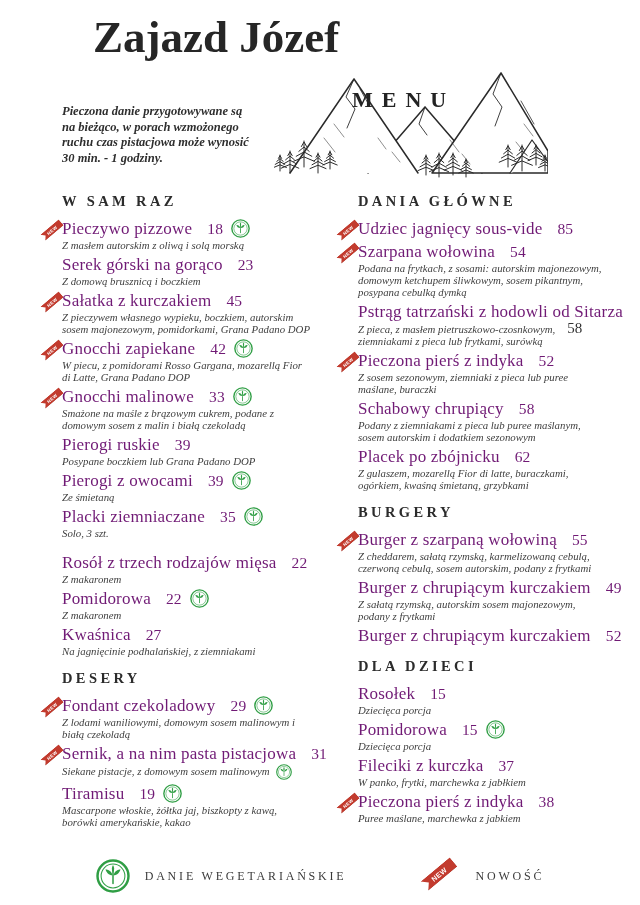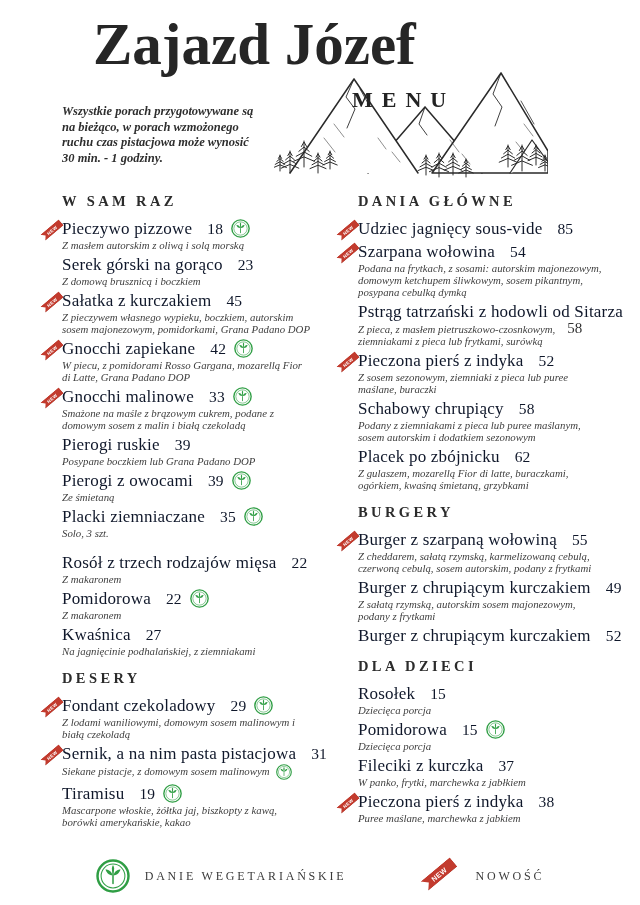--- a/index.html
+++ b/index.html
@@ -4,41 +4,41 @@
 <style>
   :root { --red:#c23b2e; --green:#2f9e44; --text:#3a3a3a; }
   * { box-sizing: border-box; }
   html,body { margin:0; padding:0; background:#fff; }
   .page {
     position:relative; width:640px; height:905px; background:#ffffff;
     font-family:"Liberation Serif", serif; color:var(--text); overflow:hidden;
   }
   .brand-title {
     position:absolute; left:93px; top:14px; margin:0;
-    font-size:59px; font-weight:700; line-height:1.05; color:#262626; letter-spacing:0;
+    font-size:45px; font-weight:700; line-height:1.05; color:#262626; letter-spacing:0;
   }
   .menu-word {
     position:absolute; left:352px; top:87px; font-size:22px; font-weight:700;
     letter-spacing:9px; color:#232323; z-index:3;
   }
   .mountains { position:absolute; left:274px; top:52px; width:274px; height:128px; z-index:2; }
   .intro-note {
     position:absolute; left:62px; top:104px; width:240px;
     font-style:italic; font-weight:700; font-size:12.5px; line-height:1.24; color:#2e2e2e;
   }
   .columns { position:absolute; left:62px; top:194px; display:flex; gap:36px; }
   .col { width:260px; }
   .col-right { width:284px; }
   .menu-section { margin-bottom:14px; }
   .section-title {
     font-size:14.5px; font-weight:700; letter-spacing:3.4px; line-height:1.1;
     margin:0 0 9px 0; color:#2c2c2c;
   }
   .menu-item { position:relative; margin-bottom:4px; }
-  .item-head { font-size:17px; line-height:19px; color:#0f172a; letter-spacing:.2px; white-space:nowrap; }
+  .item-head { font-size:17px; line-height:19px; color:#701a75; letter-spacing:.2px; white-space:nowrap; }
   .item-price { margin-left:15px; font-size:15.5px; }
   .item-desc { font-style:italic; font-size:10.8px; line-height:12px; color:#404040; margin-top:1px; }
   .desc-line { white-space:nowrap; }
   .desc-price { margin-left:12px; font-size:15px; font-style:normal; color:#333; }
   .veg-badge { display:inline-block; width:19px; height:19px; vertical-align:-4px; margin-left:8px; }
   .veg-badge svg { width:100%; height:100%; display:block; }
   .veg-small { width:16px; height:16px; vertical-align:-5px; margin-left:6px; }
   .veg-legend { width:34px; height:34px; margin-left:0; vertical-align:middle; }
   .ribbon { position:absolute; left:-22px; top:1px; width:24px; height:20px; }
   .ribbon-band {
@@ -98,21 +98,21 @@
         <path d="M234 115 L234 93 M225.2 110.2 L234 106.4 L242.8 110.2 M227.4 106.0 L234 102.2 L240.6 106.0 M229.6 101.8 L234 98.1 L238.4 101.8 M231.8 97.6 L234 93.9 L236.2 97.6"></path>
         <path d="M248 119 L248 93 M237.6 113.3 L248 108.9 L258.4 113.3 M240.2 108.3 L248 103.9 L255.8 108.3 M242.8 103.4 L248 99.0 L253.2 103.4 M245.4 98.5 L248 94.0 L250.6 98.5"></path>
         <path d="M262 113 L262 93 M254.0 108.6 L262 105.2 L270.0 108.6 M256.0 104.8 L262 101.4 L268.0 104.8 M258.0 101.0 L262 97.6 L266.0 101.0 M260.0 97.2 L262 93.8 L264.0 97.2"></path>
         <path d="M271 119 L271 103 M264.6 115.5 L271 112.8 L277.4 115.5 M266.2 112.4 L271 109.7 L275.8 112.4 M267.8 109.4 L271 106.7 L274.2 109.4 M269.4 106.4 L271 103.6 L272.6 106.4"></path>
       </g>
   </svg>
 
   <div class="menu-word">MENU</div>
 
   <div class="intro-note">
-      <div class="intro-line">Wszystkie porach przygotowywane są</div>
+      <div class="intro-line">Pieczona danie przygotowywane są</div>
       <div class="intro-line">na bieżąco, w porach wzmożonego</div>
       <div class="intro-line">ruchu czas pistacjowa może wynosić</div>
       <div class="intro-line">30 min. - 1 godziny.</div>
     </div>
 
   <div class="columns">
     <div class="col">
         <section class="menu-section">
           <h2 class="section-title">W SAM RAZ</h2>
           <div class="menu-item">

